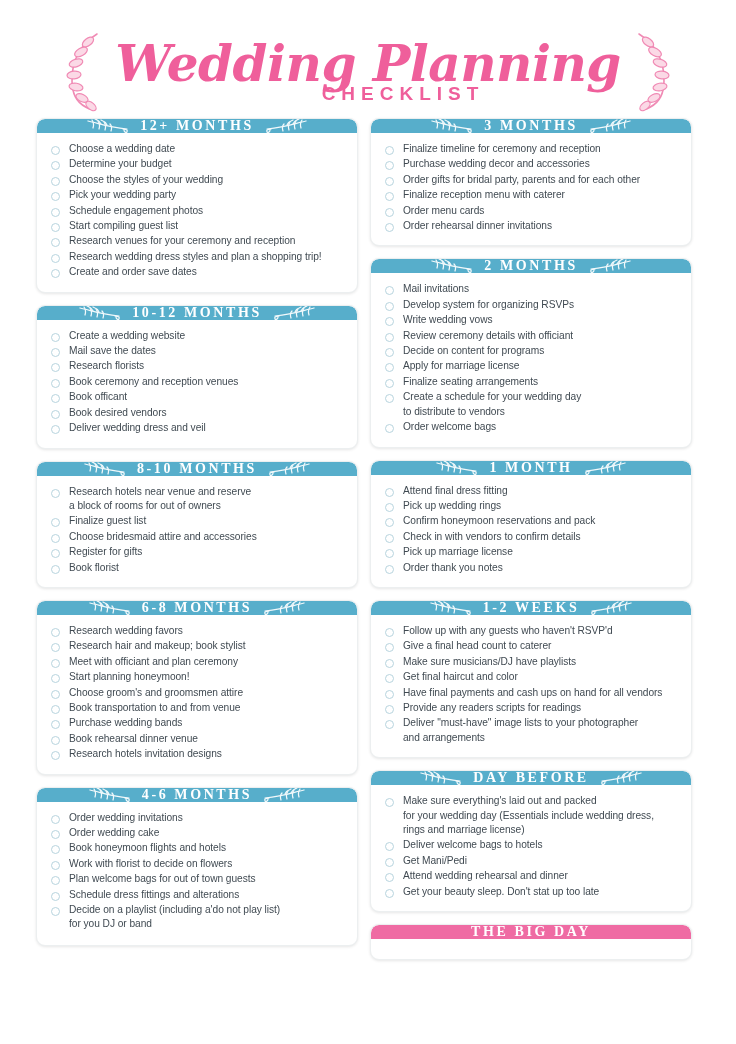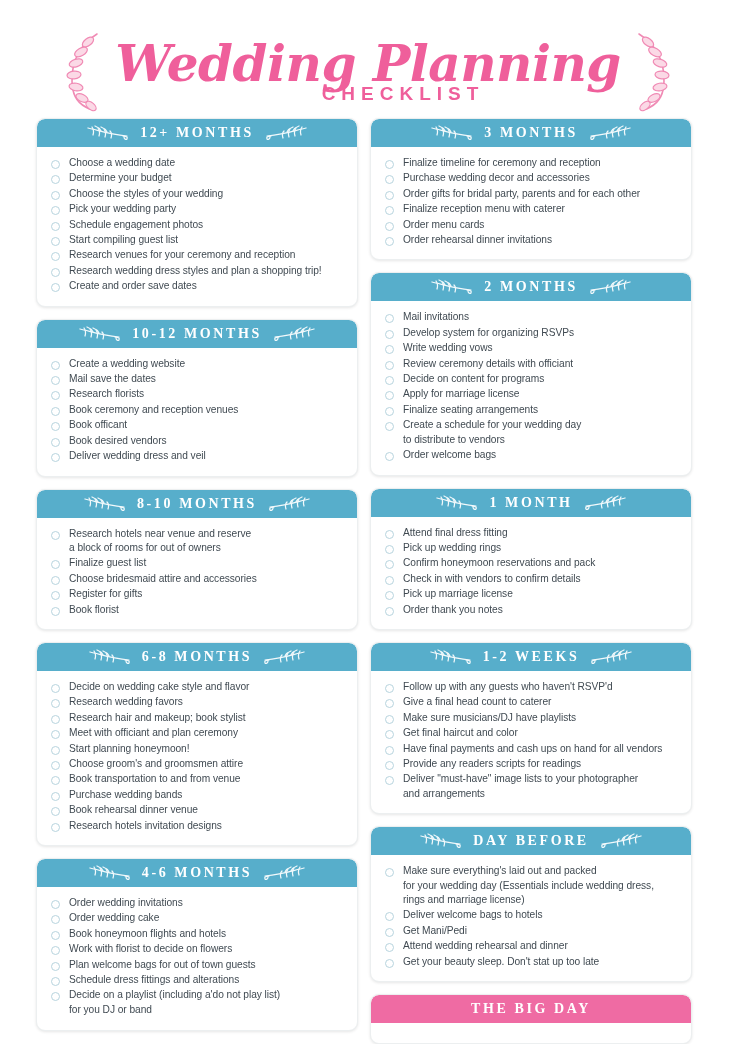--- a/index.html
+++ b/index.html
@@ -69,21 +69,21 @@
   
   .card {
     background: #ffffff;
     border: 1px solid #eceff0;
     border-radius: 9px;
     box-shadow: 0 1px 3px rgba(0,0,0,0.10);
     overflow: hidden;
   }
   .card-header {
     background: #57aecb;
-    height: 28px;
+    height: 14px;
     display: flex;
     align-items: center;
     justify-content: center;
     gap: 9px;
     border-radius: 8px 8px 0 0;
   }
   .card.pink .card-header { background: #ef6ba3; flex-direction: column; }
   .card-title {
     font-family: "Liberation Serif", serif;
     font-weight: 700;
@@ -386,24 +386,20 @@
                   <path d="M10 3 C13 4 15 6 16 8"></path>
                   <path d="M16 4 C19 5 21 7 22 9"></path>
                   <path d="M38 13 C41 13 43 14 42 16 C41 17 39 16 39 14"></path>
                 </g>
               </svg>
             </span>
           </div>
           <div class="card-body">
             <div class="item">
               <span class="check"></span>
-              <span class="item-text"><span>Decide on wedding cake style and flavor</span></span>
-            </div>
-            <div class="item">
-              <span class="check"></span>
               <span class="item-text"><span>Research wedding favors</span></span>
             </div>
             <div class="item">
               <span class="check"></span>
               <span class="item-text"><span>Research hair and makeup; book stylist</span></span>
             </div>
             <div class="item">
               <span class="check"></span>
               <span class="item-text"><span>Meet with officiant and plan ceremony</span></span>
             </div>

